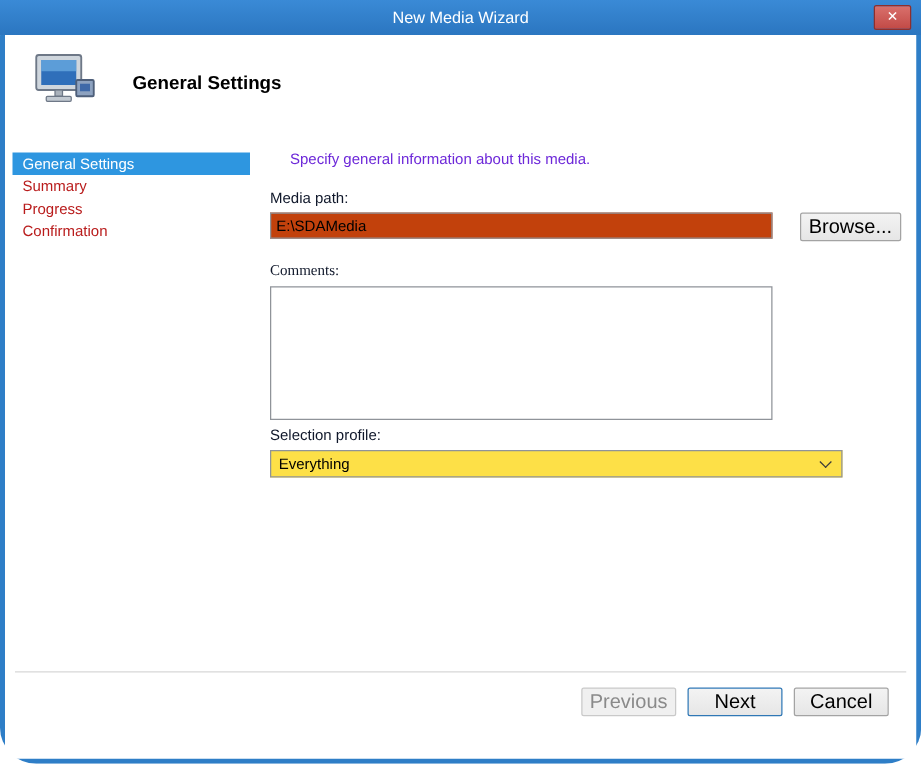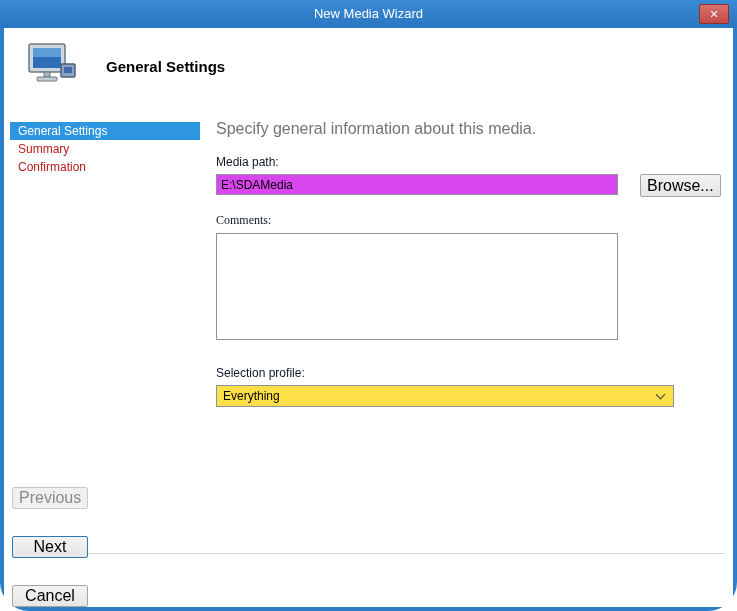--- a/index.html
+++ b/index.html
@@ -60,35 +60,35 @@
   }
   .step {
     height:18px; line-height:18px;
     padding-left:8px; font-size:12px; color:#b91c1c;
     cursor:default;
   }
   .step.selected { background:#2e96e0; color:#ffffff; }
 
   .main { flex:1; padding:16px 14px 0 14px; }
 
-  .desc { margin:0 0 17px 0; font-size:16px; color:#737373; }
+  .desc { margin:0 0 17px 16px; font-size:12px; color:#6d28d9; }
 
   .field-label {
     display:block; font-size:12px; color:#0f172a; margin-bottom:5px;
   }
   .mt16 { margin-top:16px;font-family:Liberation Serif, serif; }
-  .mt22 { margin-top:22px; }
+  .mt22 { }
 
   .path-row { display:flex; align-items:flex-start; }
 
   .text-input {
     width:402px; height:21px;
     border:1px solid #8f9399; padding:2px 4px;
     font-family:"Liberation Sans", sans-serif; font-size:12px; color:#000;
-    background:#d946ef;
+    background:#c2410c;
   }
 
   .btn {
     min-width:76px; height:23px;
     background:linear-gradient(#f3f3f3, #e6e6e6);
     border:1px solid #a3a3a3; border-radius:2px;
     font-family:"Liberation Sans", sans-serif; font-size:16px; color:#000;
     cursor:pointer;
   }
   .btn.default { border-color:#2f77b5; }
@@ -116,24 +116,24 @@
     position:absolute; right:9px; top:5px;
     width:7px; height:7px;
     border-right:1.5px solid #3a3a3a;
     border-bottom:1.5px solid #3a3a3a;
     transform:rotate(45deg);
   }
 
   
   .footer {
     flex-shrink:0; height:54px;
-    margin:0 8px;
+    margin:16px 8px;
     border-top:1px solid #d7d7d7;
     display:flex; justify-content:flex-end; align-items:flex-start;
-    gap:27px; padding:12px 14px 0 0;flex-direction:column;
+    gap:9px; padding:12px 14px 0 0;
   }
 </style>
 </head>
 <body>
 
 <div class="window">
 
   <div class="titlebar">
     <span class="title">New Media Wizard</span>
     <button class="close-btn">
@@ -156,20 +156,21 @@
         </svg>
       </span>
       <h1>General Settings</h1>
     </div>
 
     <div class="body">
 
       <nav class="sidebar">
         <div class="step selected">General Settings</div>
         <div class="step">Summary</div>
+        <div class="step">Progress</div>
         <div class="step">Confirmation</div>
       </nav>
 
       <div class="main">
 
         <p class="desc">Specify general information about this media.</p>
 
         <label class="field-label">Media path:</label>
         <div class="path-row">
           <input class="text-input" type="text" value="E:\SDAMedia" style="">

